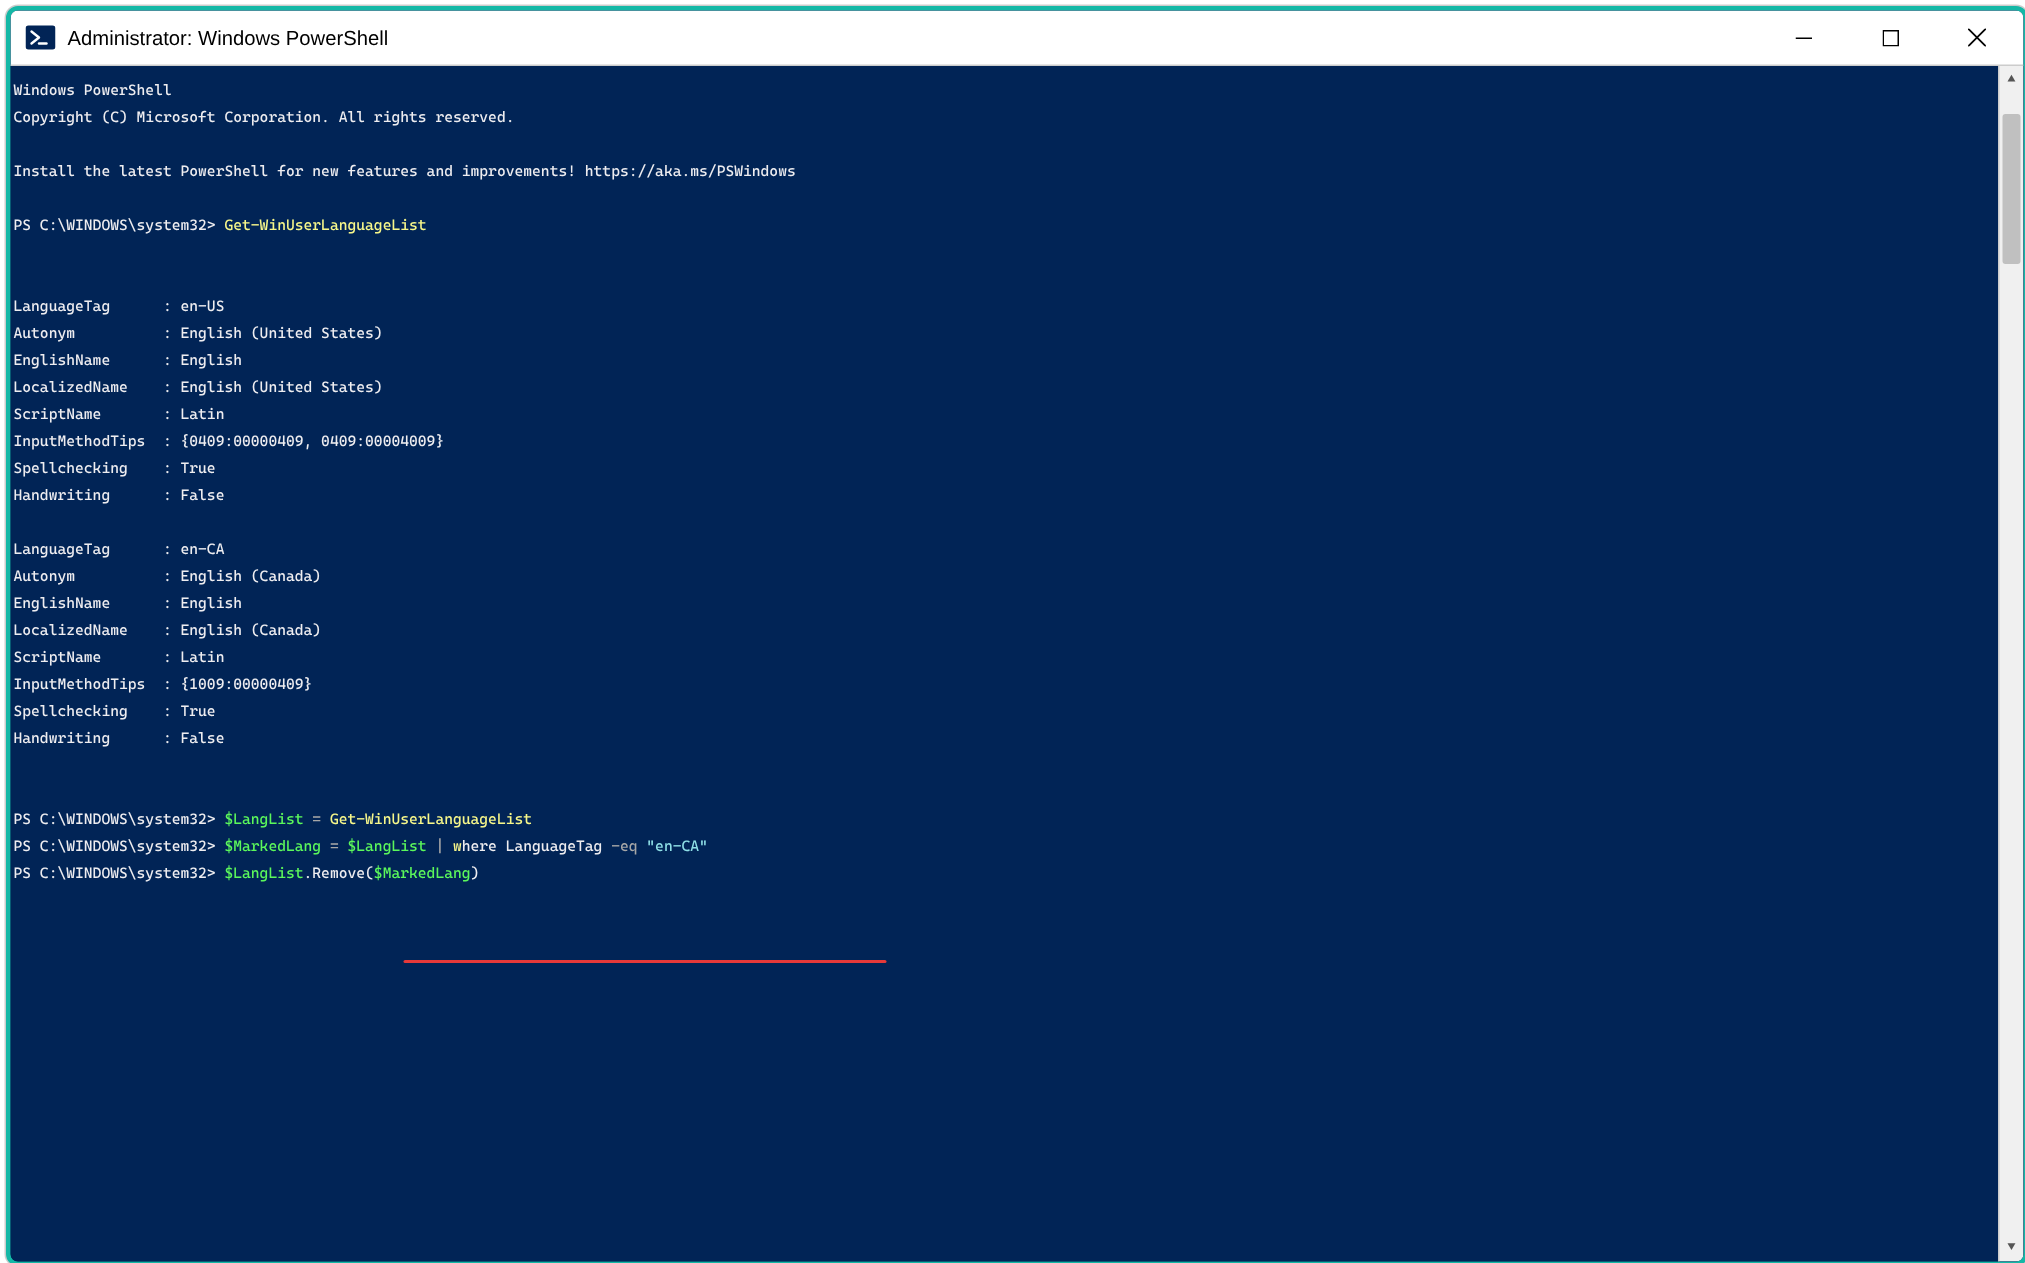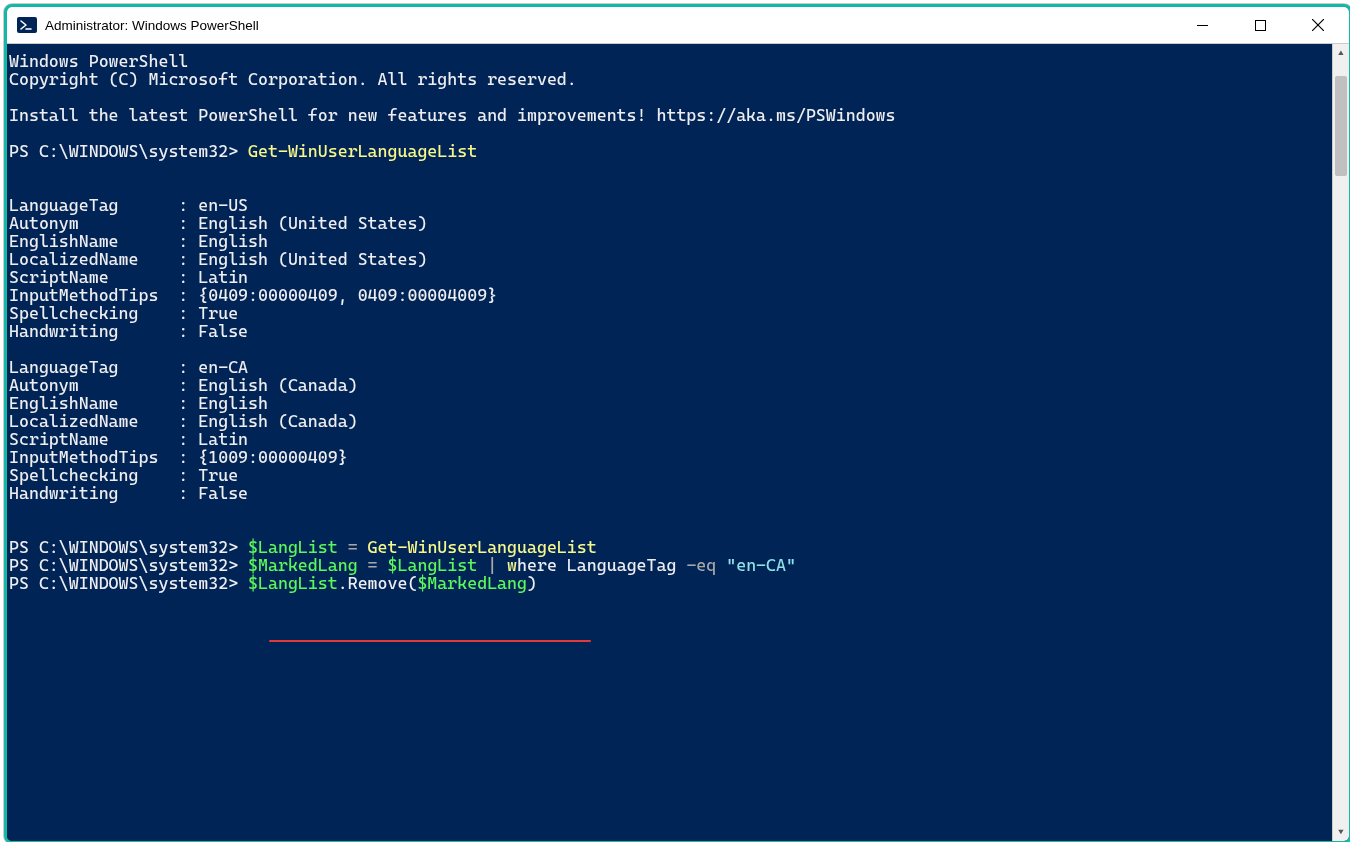--- a/index.html
+++ b/index.html
@@ -3,21 +3,21 @@
 <meta charset="utf-8">
 <style>
   html,body{margin:0;padding:0;width:1350px;height:842px;background:#fff;font-family:Consolas,'Cascadia Mono','Lucida Console',monospace;overflow:hidden;}
   .window{position:absolute;left:4px;top:4px;width:1342px;height:834px;border:3px solid #14b8a6;border-radius:8px;overflow:hidden;background:#012456;box-shadow:0 0 0 1px rgba(0,0,0,.2);}
   .titlebar{height:36px;background:#fff;display:flex;align-items:center;border-bottom:1px solid #ccc;}
   .ps-icon{width:20px;height:20px;margin:0 8px 0 10px;display:flex;align-items:center;justify-content:center;}
   .title{font-family:'Segoe UI',Tahoma,sans-serif;font-size:13.5px;color:#000;flex:1;}
   .winbtns{display:flex;height:100%;}
   .winbtn{width:58px;display:flex;align-items:center;justify-content:center;font-family:'Segoe UI',sans-serif;font-size:14px;color:#000;}
   .winbtn.close{margin-right:2px;}
-  .terminal{position:absolute;left:0;top:37px;right:0;bottom:0;background:#012456;color:#eeedf0;font-size:17px;line-height:18px;padding:8px 0 0 2px;white-space:pre;overflow:hidden;}
+  .terminal{position:absolute;left:0;top:37px;right:0;bottom:0;background:#012456;color:#eeedf0;font-size:10px;line-height:18px;padding:8px 0 0 2px;white-space:pre;overflow:hidden;}
   .scrollbar{position:absolute;right:0;top:37px;width:16px;bottom:0;background:#f0f0f0;border-left:1px solid #ccc;}
   .scroll-thumb{position:absolute;left:2px;right:2px;top:32px;height:100px;background:#c0c0c0;border-radius:2px;}
   .scroll-arrow{position:absolute;left:0;right:0;height:18px;display:flex;align-items:center;justify-content:center;font-size:9px;color:#555;}
   .scroll-arrow.up{top:0;}
   .scroll-arrow.down{bottom:0;}
   .c-white{color:#eeedf0;}
   .c-yellow{color:#f7f78a;}
   .c-green{color:#5bf75b;}
   .c-gray{color:#a7a7a7;}
   .c-aqua{color:#8fe0e7;}

